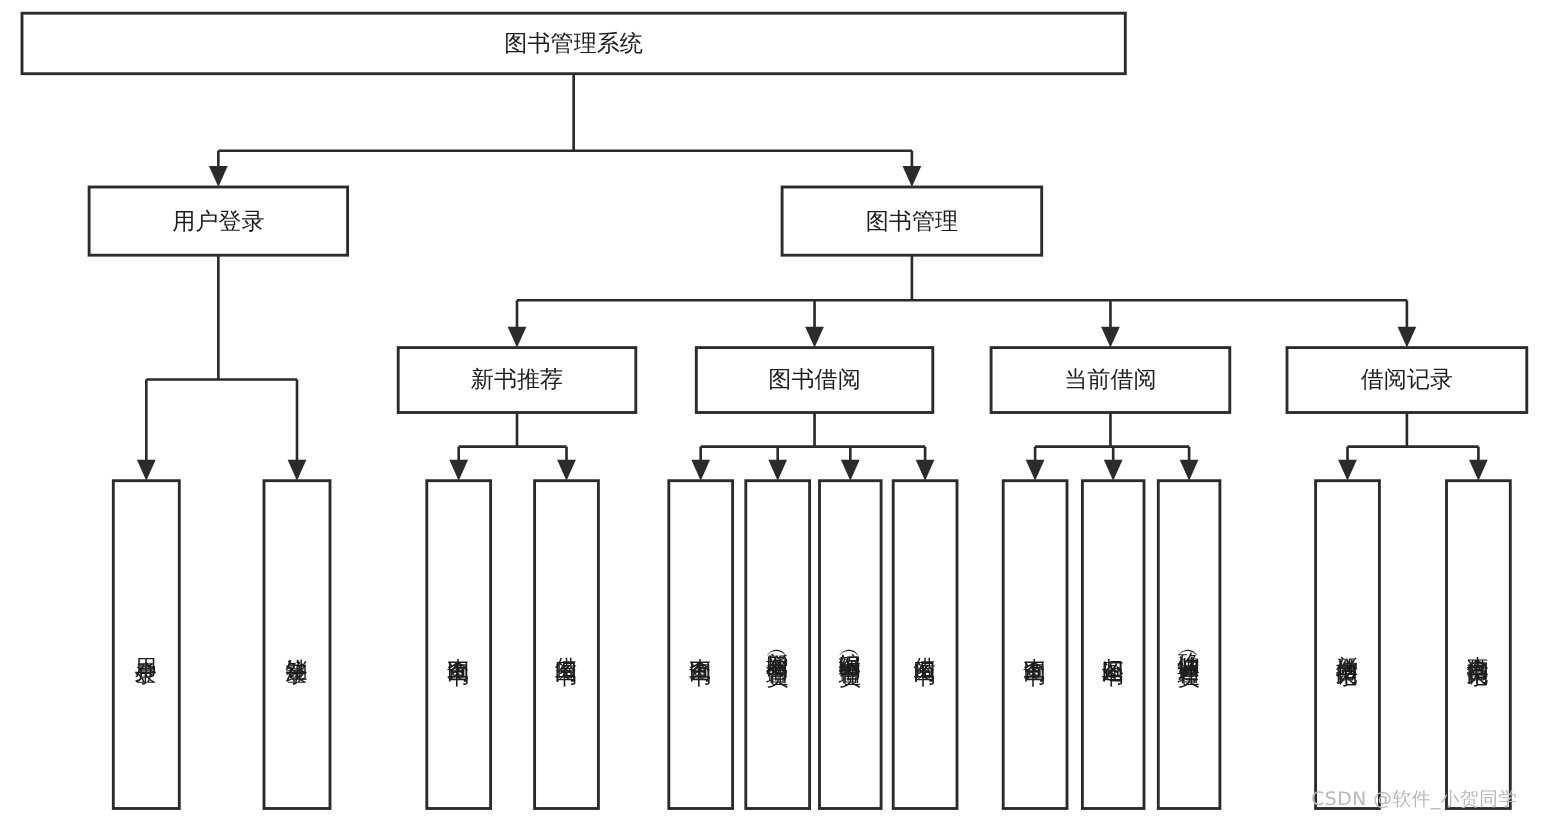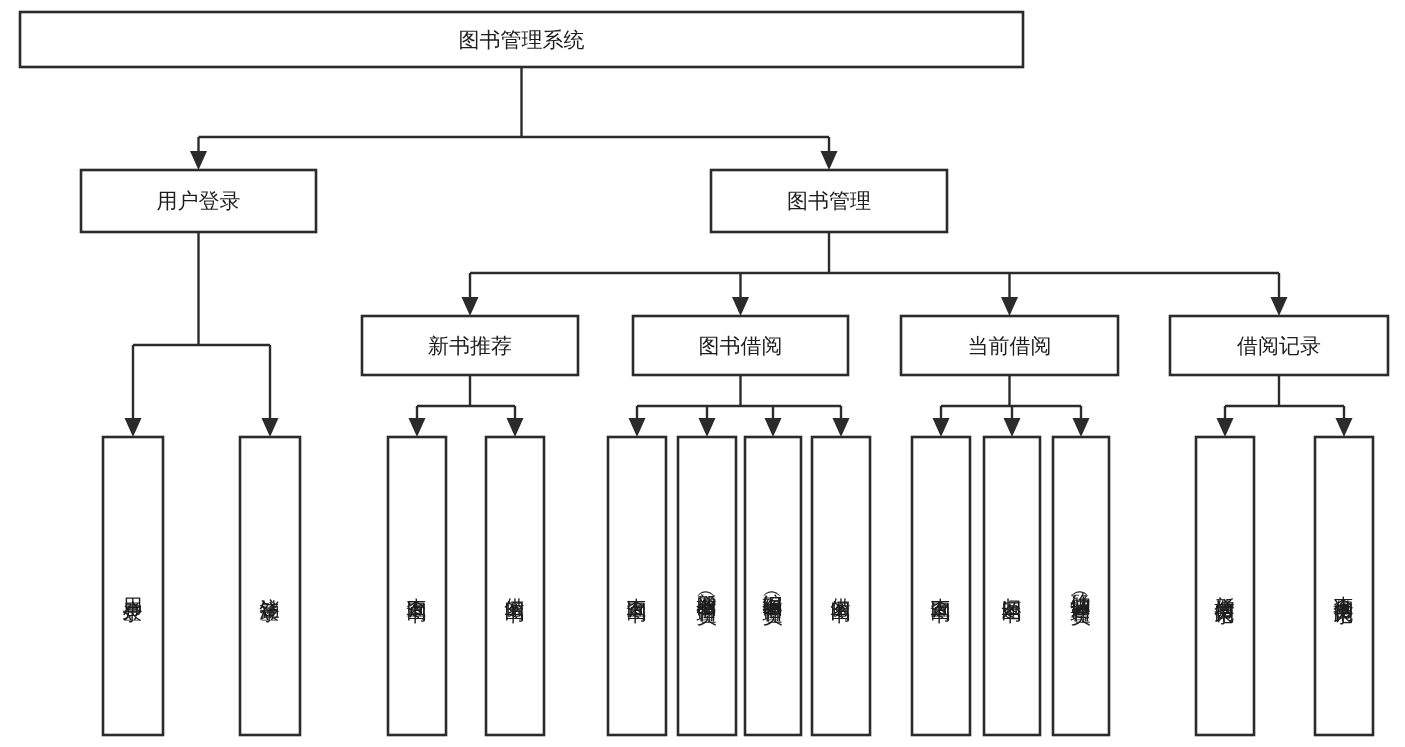--- a/index.html
+++ b/index.html
@@ -175,14 +175,15 @@
       <div class="leaf-label" style="left: 678px; top: 437px; width: 58px; height: 298px;">新增图书（管理员）</div>
       <div class="leaf-label" style="left: 745px; top: 437px; width: 56px; height: 298px;">编辑图书（管理员）</div>
       <div class="leaf-label" style="left: 812px; top: 437px; width: 58px; height: 298px;">借阅图书</div>
       <div class="leaf-label" style="left: 912px; top: 437px; width: 58px; height: 298px;">查询图书</div>
       <div class="leaf-label" style="left: 984px; top: 437px; width: 56px; height: 298px;">归还图书</div>
       <div class="leaf-label" style="left: 1053px; top: 437px; width: 56px; height: 298px;">确认归还（管理员）</div>
       <div class="leaf-label" style="left: 1196px; top: 437px; width: 58px; height: 298px;">新增借阅记录</div>
       <div class="leaf-label" style="left: 1315px; top: 437px; width: 58px; height: 298px;">查询借阅记录</div>
     </div>
 
+  <div class="watermark" style="left: 1192px; top: 715px;">CSDN @软件_小贺同学</div>
 
 </div>
 
 </body></html>

